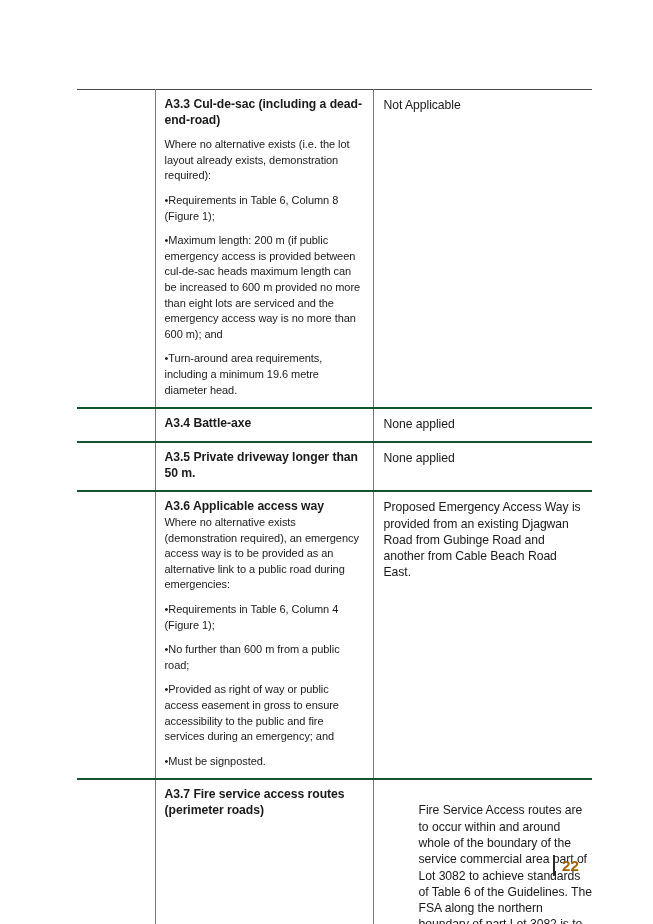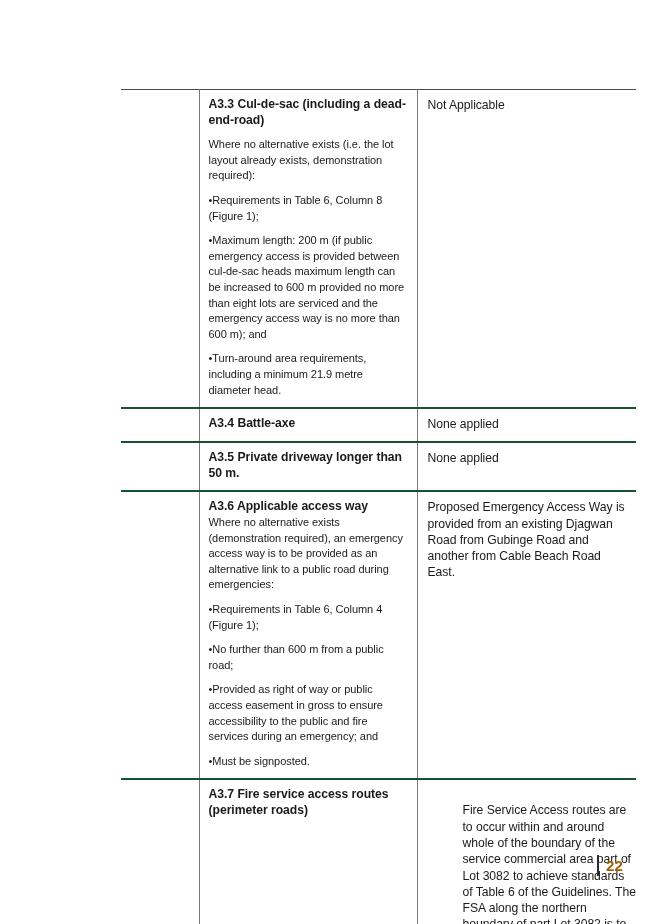--- a/index.html
+++ b/index.html
@@ -15,21 +15,20 @@
     position: relative;
     overflow: hidden;
   }
 
   .page {
     position: absolute;
     left: 0; top: 0;
     width: 605px;
     height: 924px;
     background: #ffffff;
-    margin-left: 44px;
   }
 
   
   .doc-table {
     position: absolute;
     left: 77px;
     top: 89px;
     width: 515px;
     border-collapse: collapse;
     table-layout: fixed;
@@ -140,21 +139,21 @@
     <tbody>
 
       <tr>
         <td class="col-spacer"></td>
         <td class="col-label">
           <div class="cell-inner">
             <p class="hdg">A3.3 Cul-de-sac (including a dead-end-road)</p>
             <p class="para gap-before">Where no alternative exists (i.e. the lot layout already exists, demonstration required):</p>
             <p class="para gap-before">•Requirements in Table 6, Column 8 (Figure 1);</p>
             <p class="para gap-before">•Maximum length: 200 m (if public emergency access is provided between cul-de-sac heads maximum length can be increased to 600 m provided no more than eight lots are serviced and the emergency access way is no more than 600 m); and</p>
-            <p class="para gap-before">•Turn-around area requirements, including a minimum 21.9 metre diameter head.</p>
+            <p class="para gap-before">•Turn-around area requirements, including a minimum 19.6 metre diameter head.</p>
           </div>
         </td>
         <td class="col-value">
           <div class="cell-inner value">
             <p class="value-para">Not Applicable</p>
           </div>
         </td>
       </tr>
 
       <tr>

